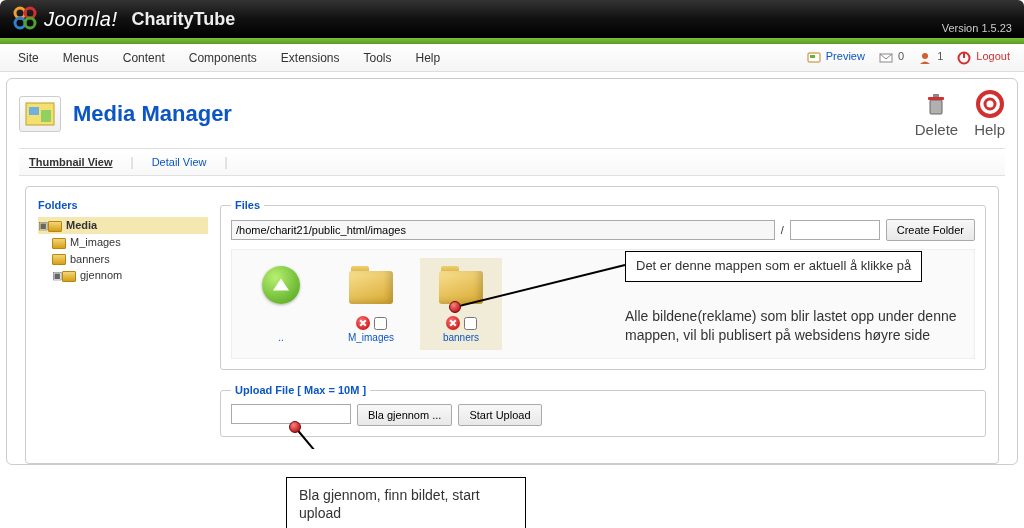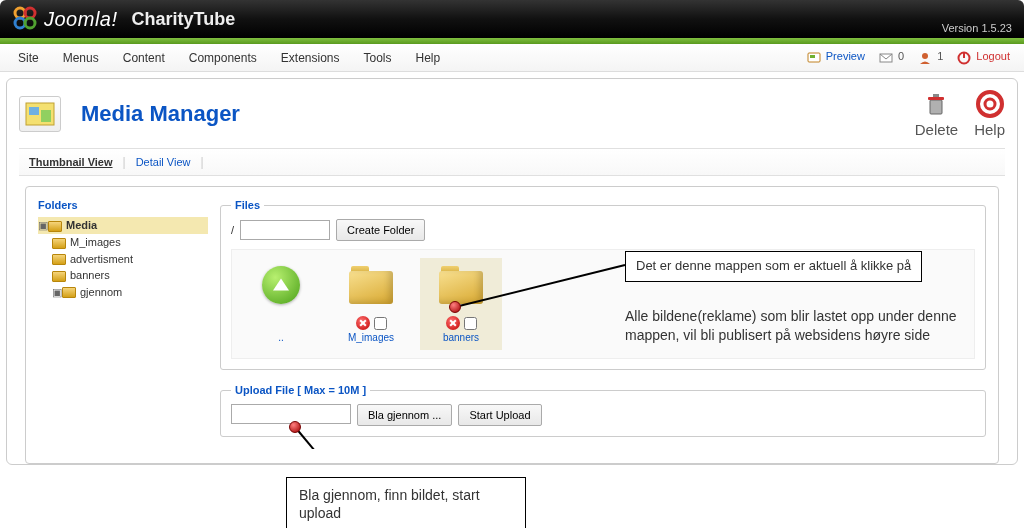--- a/index.html
+++ b/index.html
@@ -20,27 +20,27 @@
     .menubar .spacer { flex:1; }
     .status { display:flex; align-items:center; gap:14px; padding-right:8px; font-size:11px; color:#555; }
     .status span.lk { color:#0b55c4; cursor:pointer; }
     .ico { display:inline-block; width:14px; height:14px; vertical-align:middle; margin-right:2px; }
 
     
     .page-wrap { padding:6px 6px 0 6px; }
     .page-card { border:1px solid #ccc; border-radius:6px; background:#fff; padding:10px 12px 0 12px; }
     .title-row { display:flex; align-items:center; }
     .title-icon { width:42px; height:36px; border:1px solid #ccc; border-radius:3px; display:flex; align-items:center; justify-content:center; margin-right:12px; background:linear-gradient(#fefefe,#eee); }
-    .page-title { font-size:22px; color:#0b55c4; font-weight:bold;margin-left:8px; }
+    .page-title { font-size:22px; color:#0b55c4; font-weight:bold; }
     .toolbar-right { margin-left:auto; display:flex; gap:16px; }
     .tool-btn { display:flex; flex-direction:column; align-items:center; cursor:pointer; }
     .tool-btn .circ { width:30px; height:30px; border-radius:50%; display:flex; align-items:center; justify-content:center; }
     .tool-btn .lbl { font-size:15px; margin-top:2px; color:#555; }
 
-    .subtabs { margin-top:10px; border-top:1px solid #e0e0e0; border-bottom:1px solid #e0e0e0; height:28px; display:flex; align-items:center; gap:10px; padding:0 10px; background:linear-gradient(#fff,#f8f8f8); }
+    .subtabs { margin-top:10px; border-top:1px solid #e0e0e0; border-bottom:1px solid #e0e0e0; height:28px; display:flex; align-items:center; gap:18px; padding:0 10px; background:linear-gradient(#fff,#f8f8f8); }
     .subtabs a { font-size:11px; color:#0b55c4; text-decoration:none; cursor:pointer; }
     .subtabs a.active { color:#333; font-weight:bold; text-decoration:underline; }
     .subtabs .sep { color:#ccc; }
 
     
     .content-area { border:1px solid #ccc; border-radius:4px; margin:10px 6px 0 6px; padding:12px; display:flex; gap:12px; }
     .col-left { width:170px; }
     .col-right { flex:1; position:relative; }
 
     .section-label { font-size:11px; font-weight:bold; color:#0b55c4; margin-bottom:6px; }
@@ -202,32 +202,32 @@
 
     <div class="content-area">
 
       <div class="col-left">
         <div class="section-label">Folders</div>
         <div class="tree">
           <ul style="padding-left:0">
             <li class="sel"><span class="exp">▣</span><span class="fld"></span><b>Media</b></li>
             <ul>
               <li><span class="fld"></span><span>M_images</span></li>
-              <li><span class="fld"></span><span>advertisment</span></li>
               <li><span class="fld"></span><span>banners</span></li>
               <li><span class="exp">▣</span><span class="fld"></span><span>gjennom</span></li>
             </ul>
           </ul>
         </div>
       </div>
 
       <div class="col-right" style="position:relative">
         <fieldset class="files">
           <legend>Files</legend>
           <div class="path-row">
+            <input type="text" class="path1" readonly="" value="/home/charit21/public_html/images" style="">
             <span class="slash">/</span>
             <input type="text" class="path2" style="">
             <button class="btn">Create Folder</button>
           </div>
           <div class="thumbs">
             <div class="thumb">
               <div class="imgbox">
                   <div class="up-arrow"></div>
                 </div>
               <div style="height:16px"></div>

